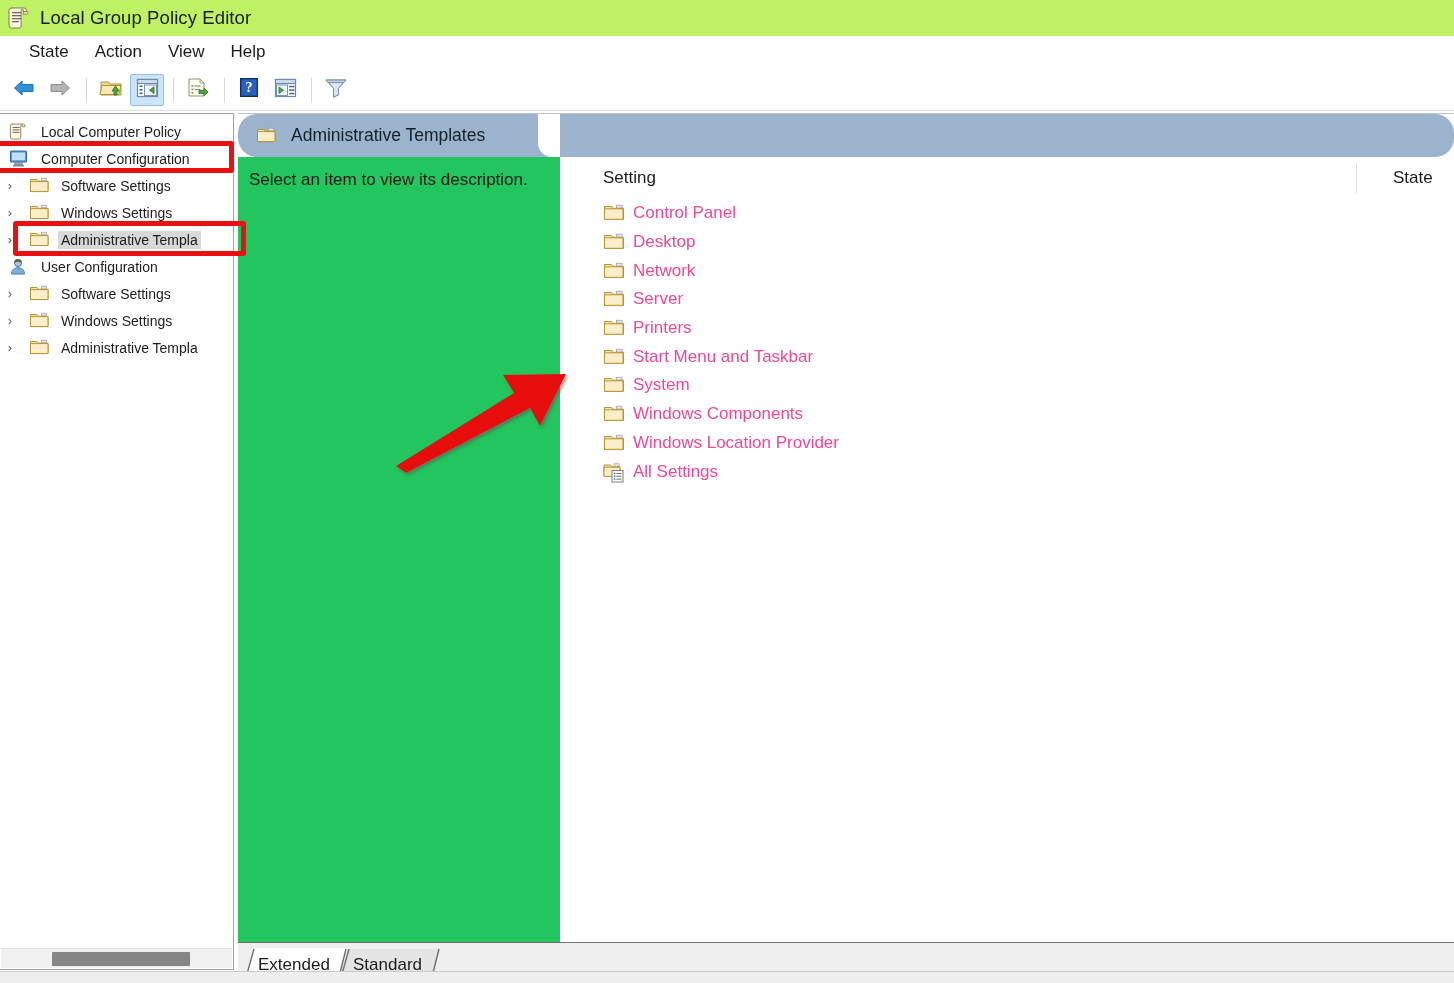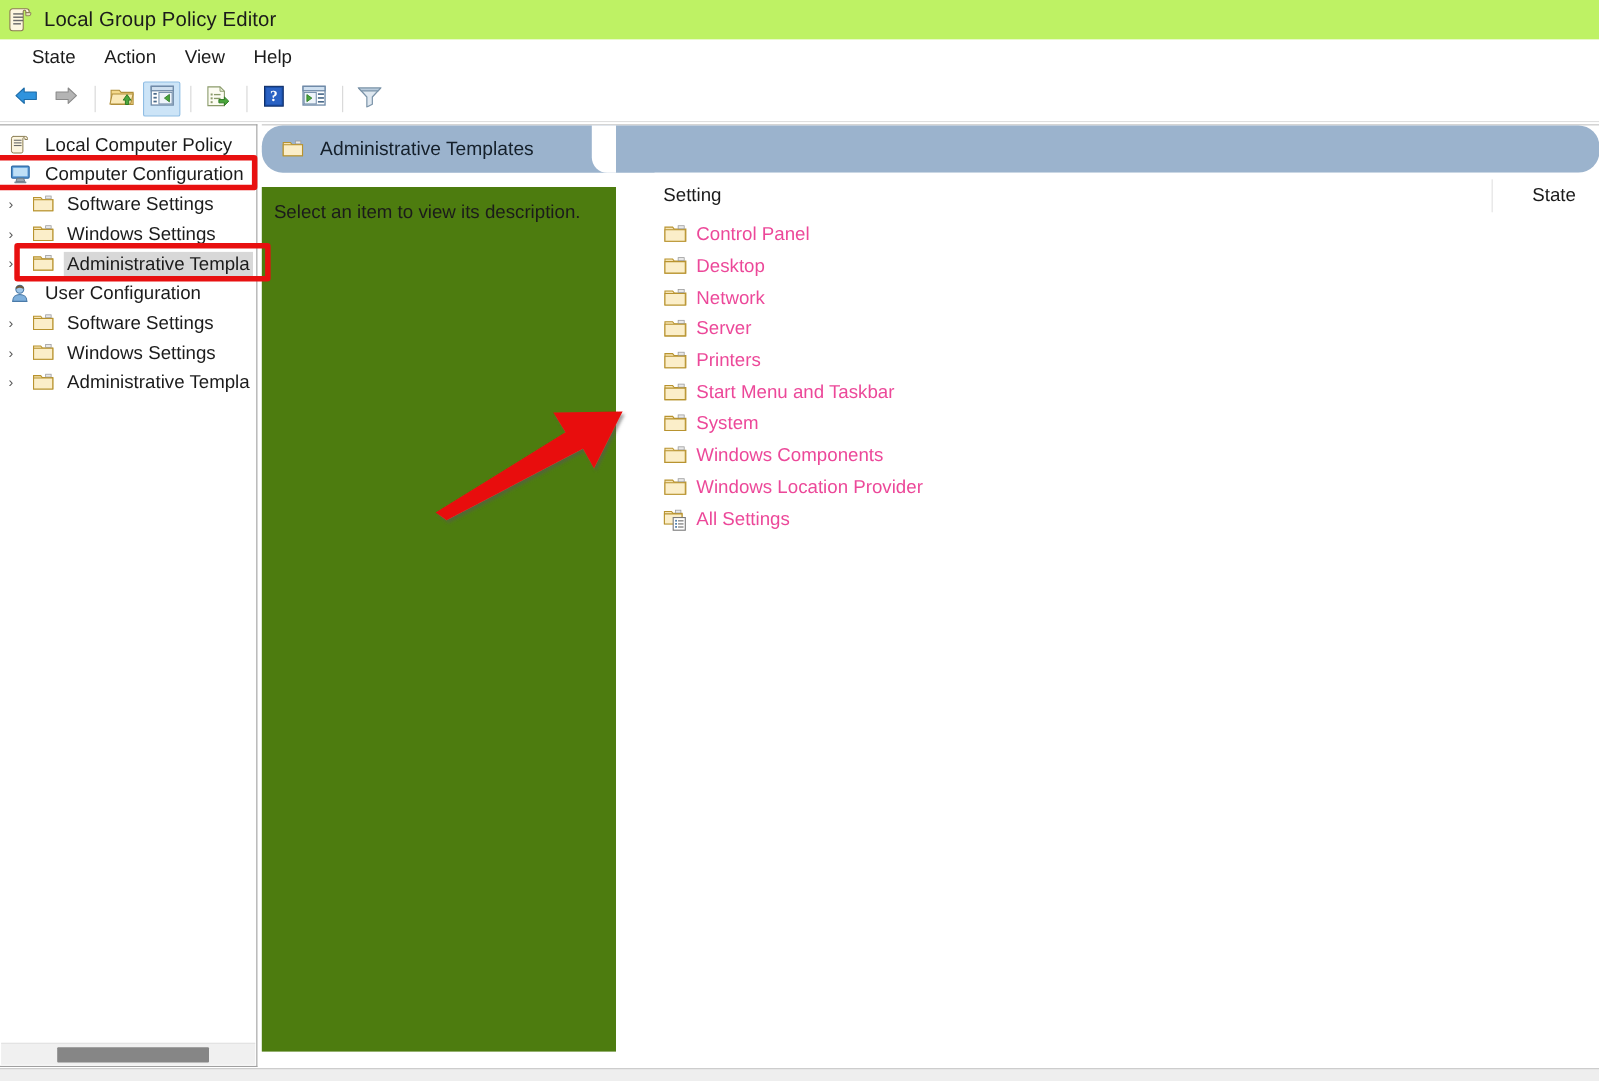--- a/index.html
+++ b/index.html
@@ -58,21 +58,21 @@
     height: 27px; display: flex; align-items: center; white-space: nowrap;
     padding-left: 2px; cursor: default;
   }
   .tree-row.selected > .tree-label { background: #d8d8d8; }
   .chev {
     width: 18px; flex: 0 0 18px; text-align: center; color: #5a5a5a;
     font-size: 13px; line-height: 1;
   }
   .tw-ind { width: 10px; flex: 0 0 10px; }
   .tree-icon { width: 22px; height: 19px; flex: 0 0 22px; position: relative; margin-right: 7px; }
-  .tree-label { font-size: 17px; color: #1b1b1b; padding: 1px 3px; }
+  .tree-label { font-size: 14px; color: #1b1b1b; padding: 1px 3px; }
 
   
   .sb-scroll {
     position: absolute; left: 1px; bottom: 1px; width: 231px; height: 20px;
     background: #f0f0f0; border-top: 1px solid #e2e2e2;
   }
   .sb-thumb {
     position: absolute; left: 51px; top: 3px; width: 138px; height: 14px;
     background: #868686; border-radius: 1px;
   }
@@ -87,22 +87,22 @@
     background: #9bb3cd; display: flex; align-items: center; padding-left: 18px; border-radius: 19px;
   }
   .pane-header-fold {
     position: absolute; left: 300px; top: 0; width: 22px; height: 43px;
     background: #ffffff; border-bottom-left-radius: 14px;
   }
   .ph-icon { width: 22px; height: 19px; position: relative; flex: 0 0 22px; }
   .ph-title { font-size: 17.5px; color: #15202b; margin-left: 13px; white-space: nowrap; }
 
   .desc-pane {
-    position: absolute; left: 0; top: 56px; width: 322px; height: 786px;
-    background: #4d7c0f;
+    position: absolute; left: 0; top: 43px; width: 322px; height: 786px;
+    background: #22c55e;
   }
   .desc-text {
     position: absolute; left: 11px; top: 13px; font-size: 17px; color: #1b1b1b;
     white-space: nowrap;
   }
 
   .list-pane {
     position: absolute; left: 322px; top: 43px; width: 894px; height: 786px;
     background: #ffffff;
     margin-left: 35px;
@@ -538,20 +538,41 @@
               <rect x="13.4" y="16.6" width="5" height="1" fill="#6a6a6a"></rect>
             </svg>
           </span>
           <span class="li-label">All Settings</span>
         </div>
 
       </div>
     </div>
   </div>
 
+  <div class="tabstrip">
+
+    <div class="mmc-tab" style="left:4px; width:108px; padding-left:16px;">
+      <svg class="tab-shape" width="112" height="34" viewBox="0 0 112 34">
+        <path d="M12 1 H104 L96 33 H3 Z" fill="#ffffff" stroke="#ffffff" stroke-width="1"></path>
+        <path d="M12 1 H104" stroke="#ffffff" stroke-width="1"></path>
+        <path d="M12 1 L3 33" stroke="#6f6f6f" stroke-width="1.4" fill="none"></path>
+        <path d="M104 1 L96 33" stroke="#6f6f6f" stroke-width="1.4" fill="none"></path>
+      </svg>
+      <span class="tab-lbl">Extended</span>
+    </div>
+
+    <div class="mmc-tab" style="left:99px; width:110px; padding-left:16px;">
+      <svg class="tab-shape" width="110" height="34" viewBox="0 0 110 34">
+        <path d="M12 1 H102 L94 33 H3 Z" fill="#e4e4e4" stroke="#e4e4e4" stroke-width="1"></path>
+        <path d="M12 1 L3 33" stroke="#6f6f6f" stroke-width="1.4" fill="none"></path>
+        <path d="M102 1 L94 33" stroke="#6f6f6f" stroke-width="1.4" fill="none"></path>
+      </svg>
+      <span class="tab-lbl">Standard</span>
+    </div>
+  </div>
 
   <div class="footer-strip"></div>
 
   <div class="anno-box" style="left:-6px; top:141px; width:240px; height:32px;"></div>
 
   <div class="anno-box" style="left:13px; top:221px; width:233px; height:35px;"></div>
 
   <svg class="anno-arrow" style="left:390px; top:360px;" width="190" height="118" viewBox="0 0 190 118">
     <defs>
       <filter id="arrowShadow" x="-20%" y="-20%" width="150%" height="150%">

